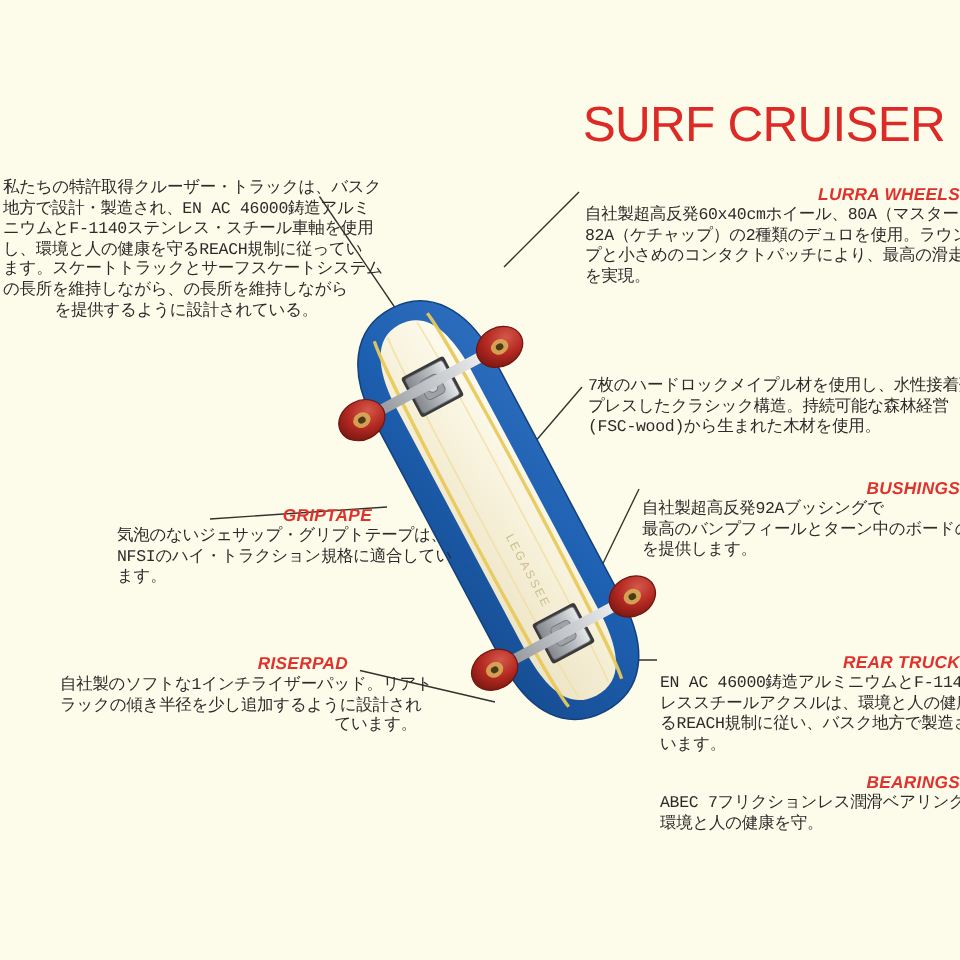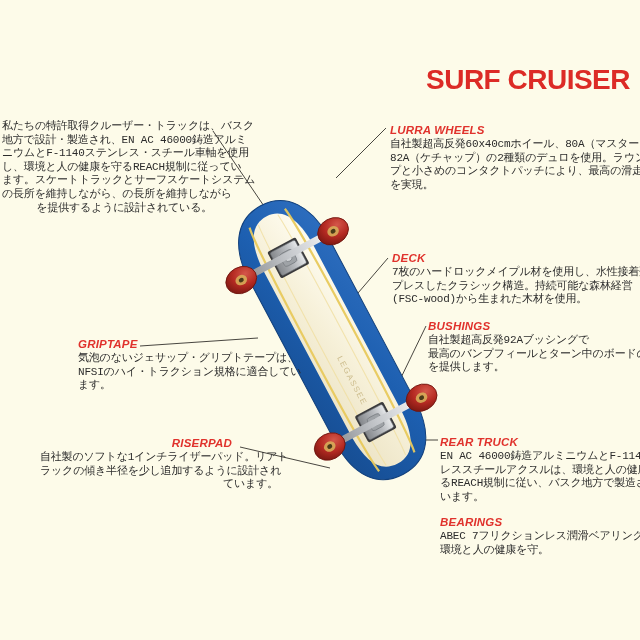--- a/index.html
+++ b/index.html
@@ -11,39 +11,40 @@
     position:relative;
   }
   #stage{position:absolute;inset:0;width:640px;height:640px;}
 
   
   .title{
     position:absolute;
     left:330px;top:66px;
     width:300px;
     text-align:right;
-    font-size:28px;
-    font-weight:bold;
+    font-size:33px;
+    font-weight:normal;
     letter-spacing:-0.5px;
     color:#dc2b26;
     font-family:"Liberation Sans", sans-serif;
     line-height:1;
     white-space:nowrap;
   }
 
   
   .callout{position:absolute;}
   .callout .hd{
     font-size:11.5px;
     font-weight:bold;
     font-style:italic;
     color:#e0322c;
     letter-spacing:0.2px;
     margin:0 0 2px 0;
     white-space:nowrap;
+    text-align:right;
   }
   .callout .bd{
     font-size:11px;
     line-height:13.6px;
     color:#2b2b2b;
     font-family:Liberation Mono, monospace;
     letter-spacing:-0.2px;
   }
   .callout .bd span{display:block;white-space:nowrap;}
   .ta-right{text-align:right;}
@@ -200,21 +201,20 @@
     <div class="hd">LURRA WHEELS</div>
     <div class="bd">
       <span>自社製超高反発60x40cmホイール、80A（マスタード）、</span>
       <span>82A（ケチャップ）の2種類のデュロを使用。ラウンドリッ</span>
       <span>プと小さめのコンタクトパッチにより、最高の滑走性能</span>
       <span>を実現。</span>
     </div>
   </div>
 
   <div class="callout" id="c-deck">
-    <div class="hd">DECK</div>
     <div class="bd">
       <span>7枚のハードロックメイプル材を使用し、水性接着剤で</span>
       <span>プレスしたクラシック構造。持続可能な森林経営</span>
       <span>(FSC-wood)から生まれた木材を使用。</span>
     </div>
   </div>
 
   <div class="callout" id="c-bushings">
     <div class="hd">BUSHINGS</div>
     <div class="bd">

